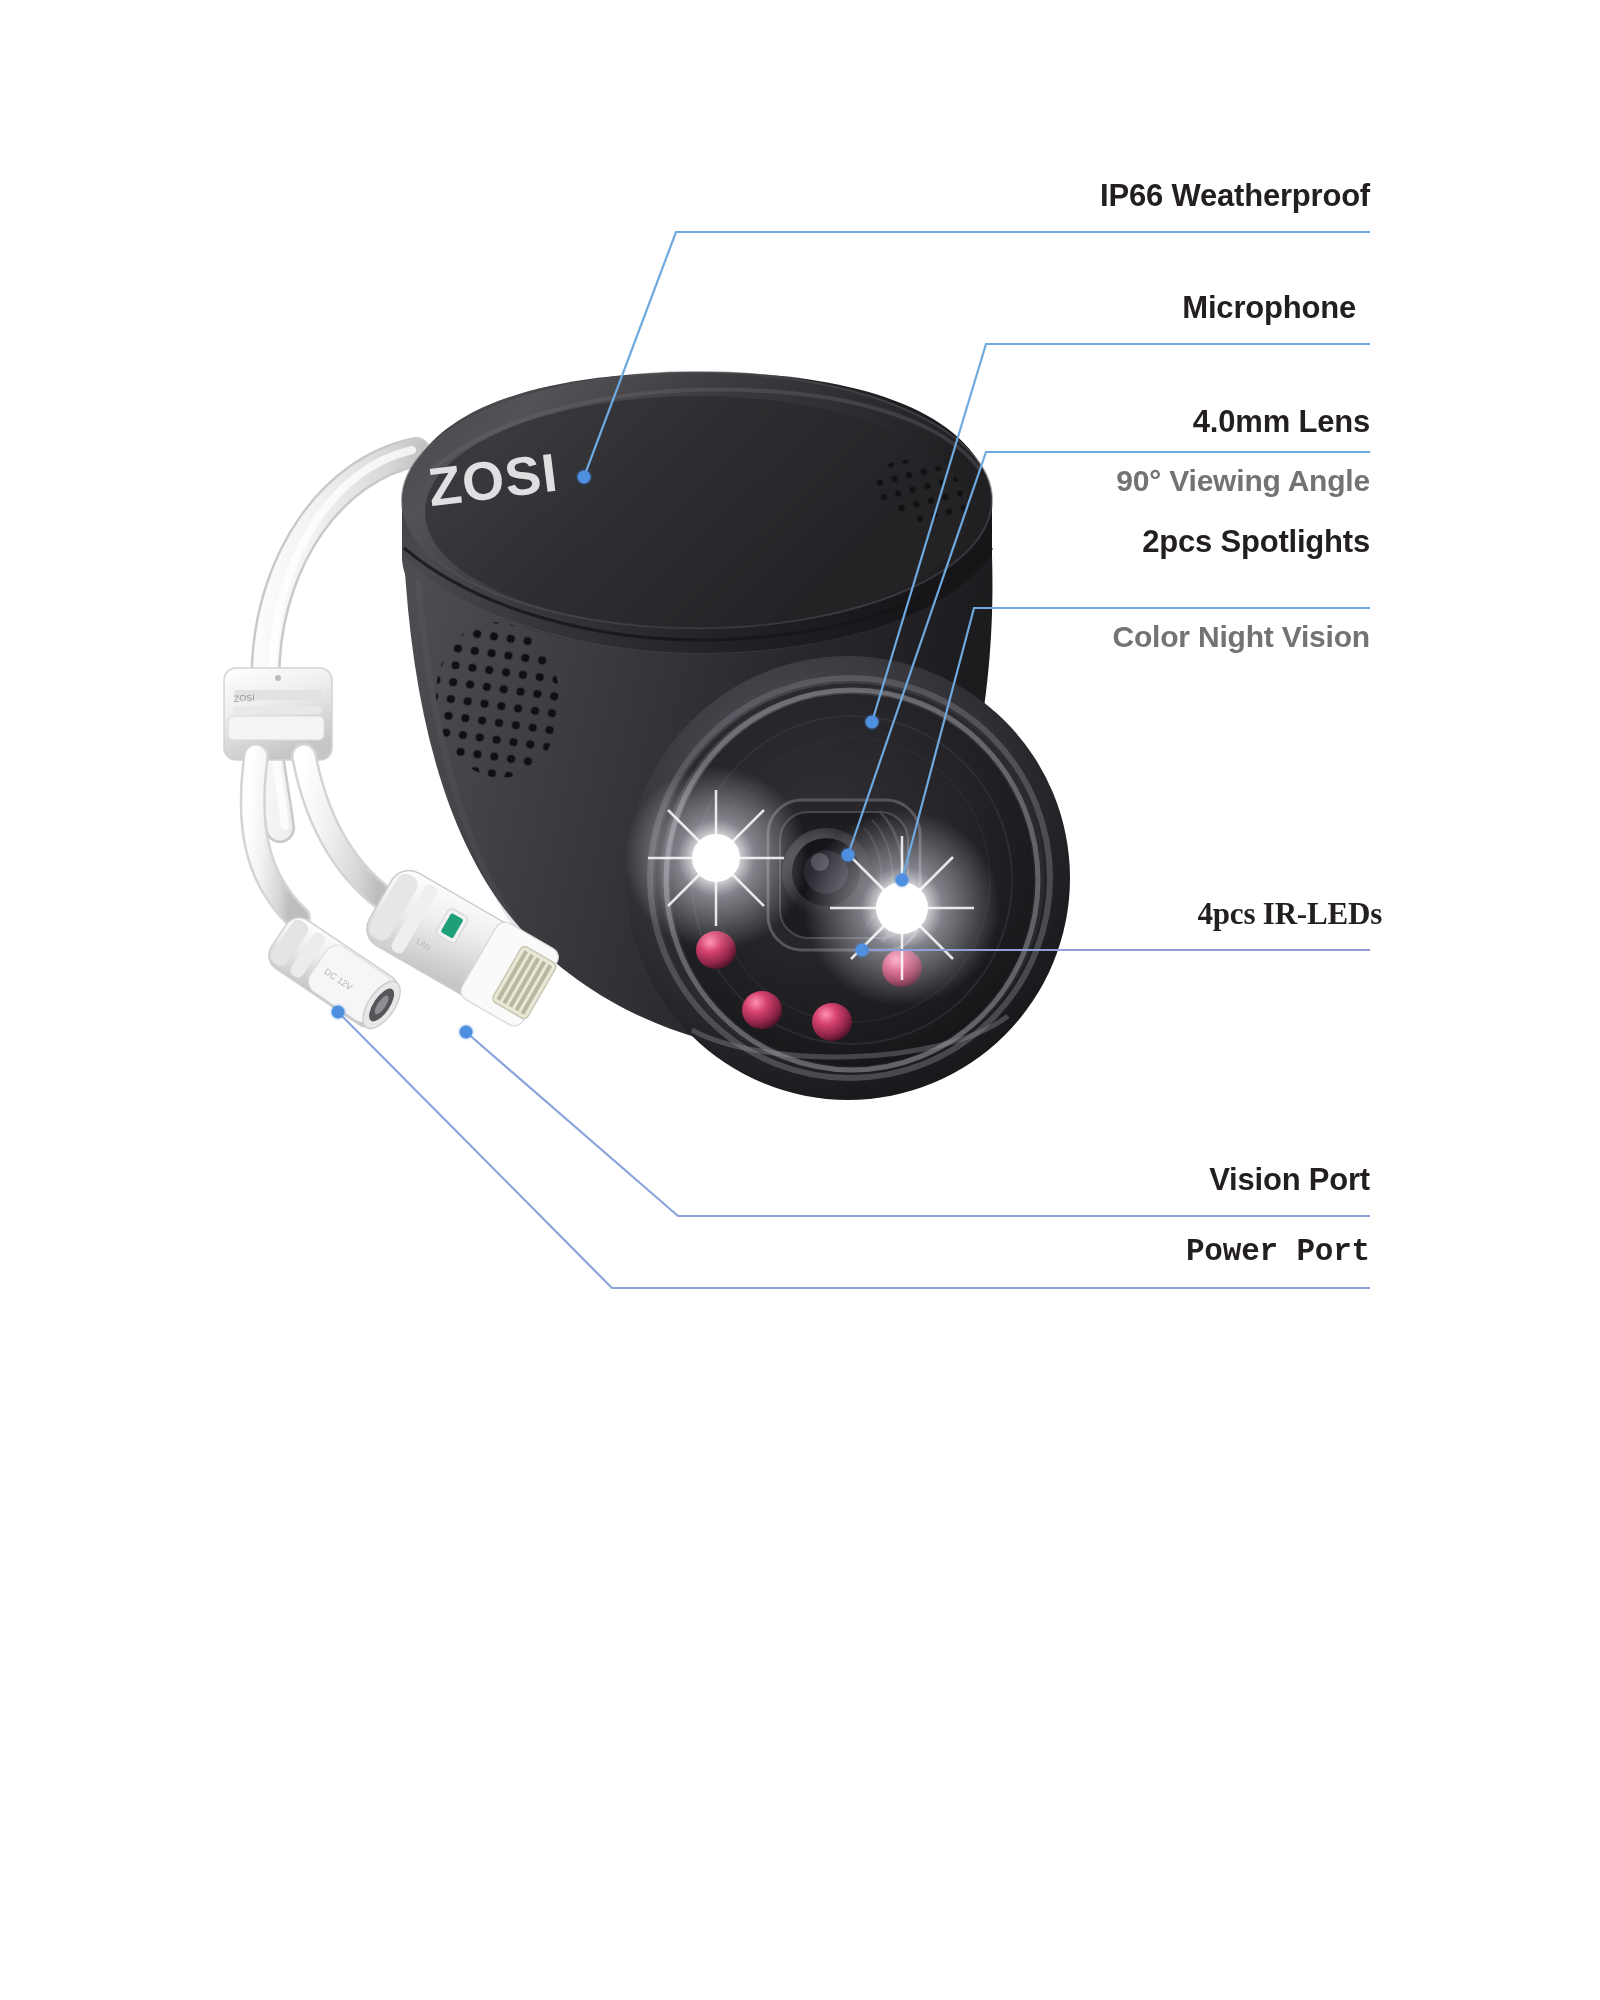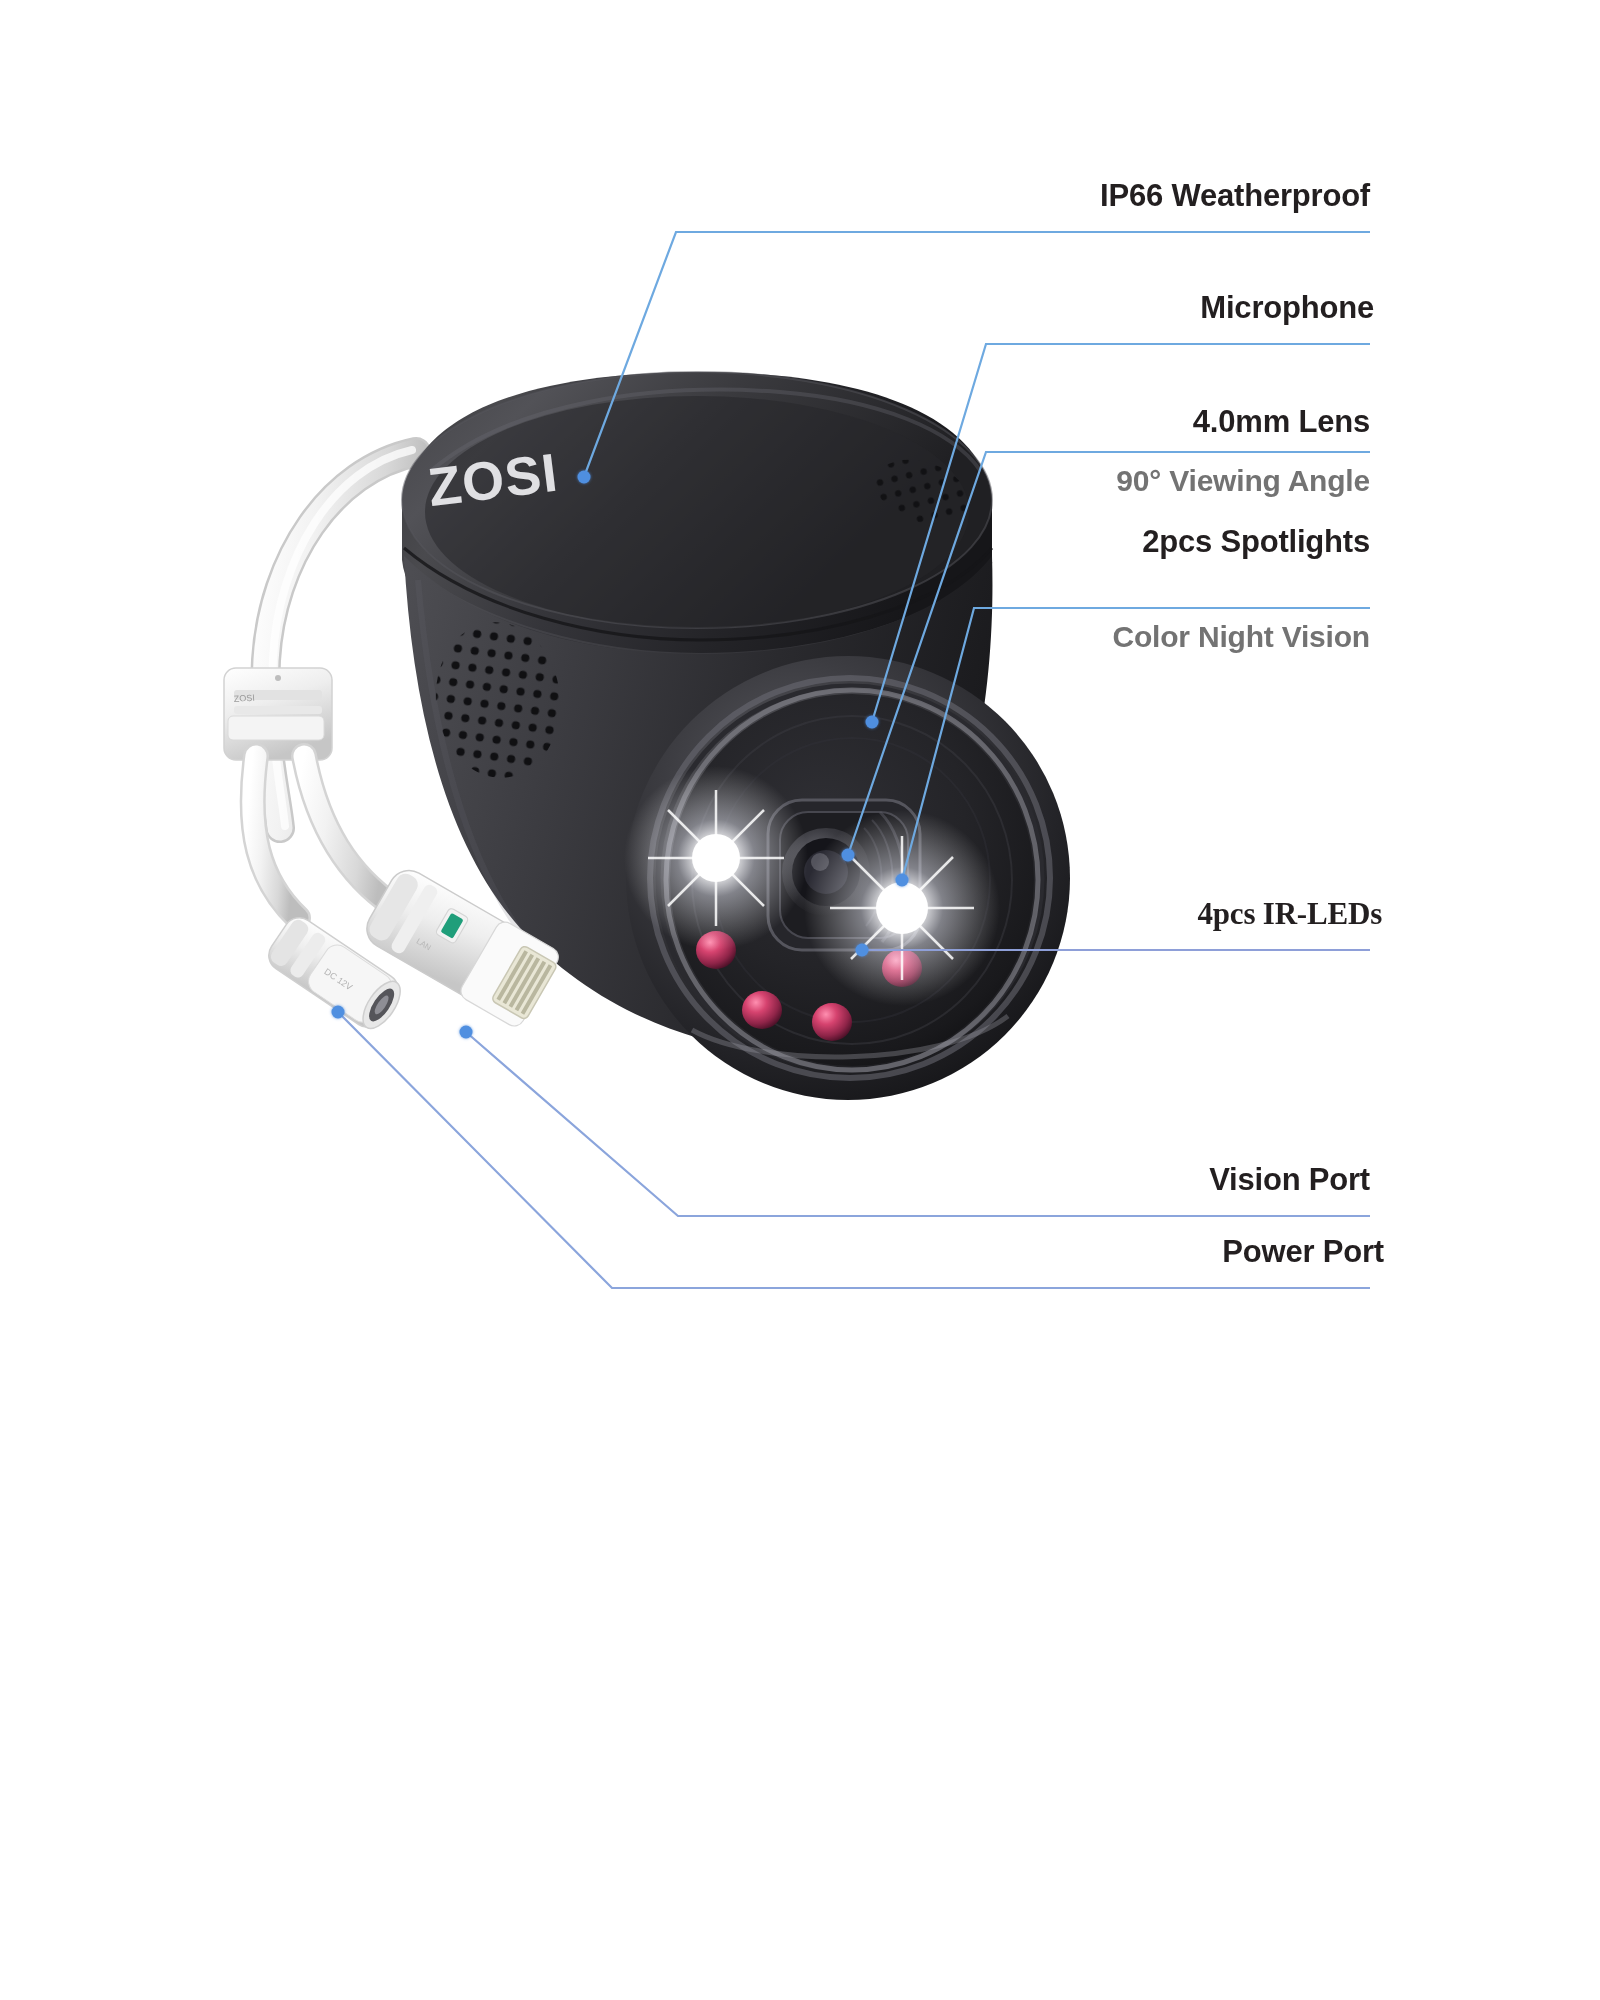--- a/index.html
+++ b/index.html
@@ -340,21 +340,21 @@
   <span class="dot" style="left:668px; top:855px;"></span>
   <span class="dot" style="left:722px; top:880px;"></span>
   <span class="dot" style="left:682px; top:950px;"></span>
   <span class="dot" style="left:286px; top:1032px;"></span>
   <span class="dot" style="left:158px; top:1012px;"></span>
 
   <div class="callout" style="right:50px; top:178px;">
     <span class="title">IP66 Weatherproof</span>
   </div>
 
-  <div class="callout" style="right:46px; top:290px;">
+  <div class="callout" style="right:64px; top:290px;">
     <span class="title">Microphone</span>
   </div>
 
   <div class="callout" style="right:50px; top:404px;">
     <span class="title">4.0mm Lens</span>
   </div>
   <div class="callout" style="right:50px; top:462px;">
     <span class="sub">90° Viewing Angle</span>
   </div>
 
@@ -366,17 +366,17 @@
   </div>
 
   <div class="callout" style="right:38px; top:896px;font-family:Liberation Serif, serif;">
     <span class="title">4pcs IR-LEDs</span>
   </div>
 
   <div class="callout" style="right:50px; top:1162px;">
     <span class="title">Vision Port</span>
   </div>
 
-  <div class="callout" style="right:36px; top:1234px;">
+  <div class="callout" style="right:50px; top:1234px;font-family:Liberation Mono, monospace;">
     <span class="title">Power Port</span>
   </div>
 
 </div>
 
 </body></html>

